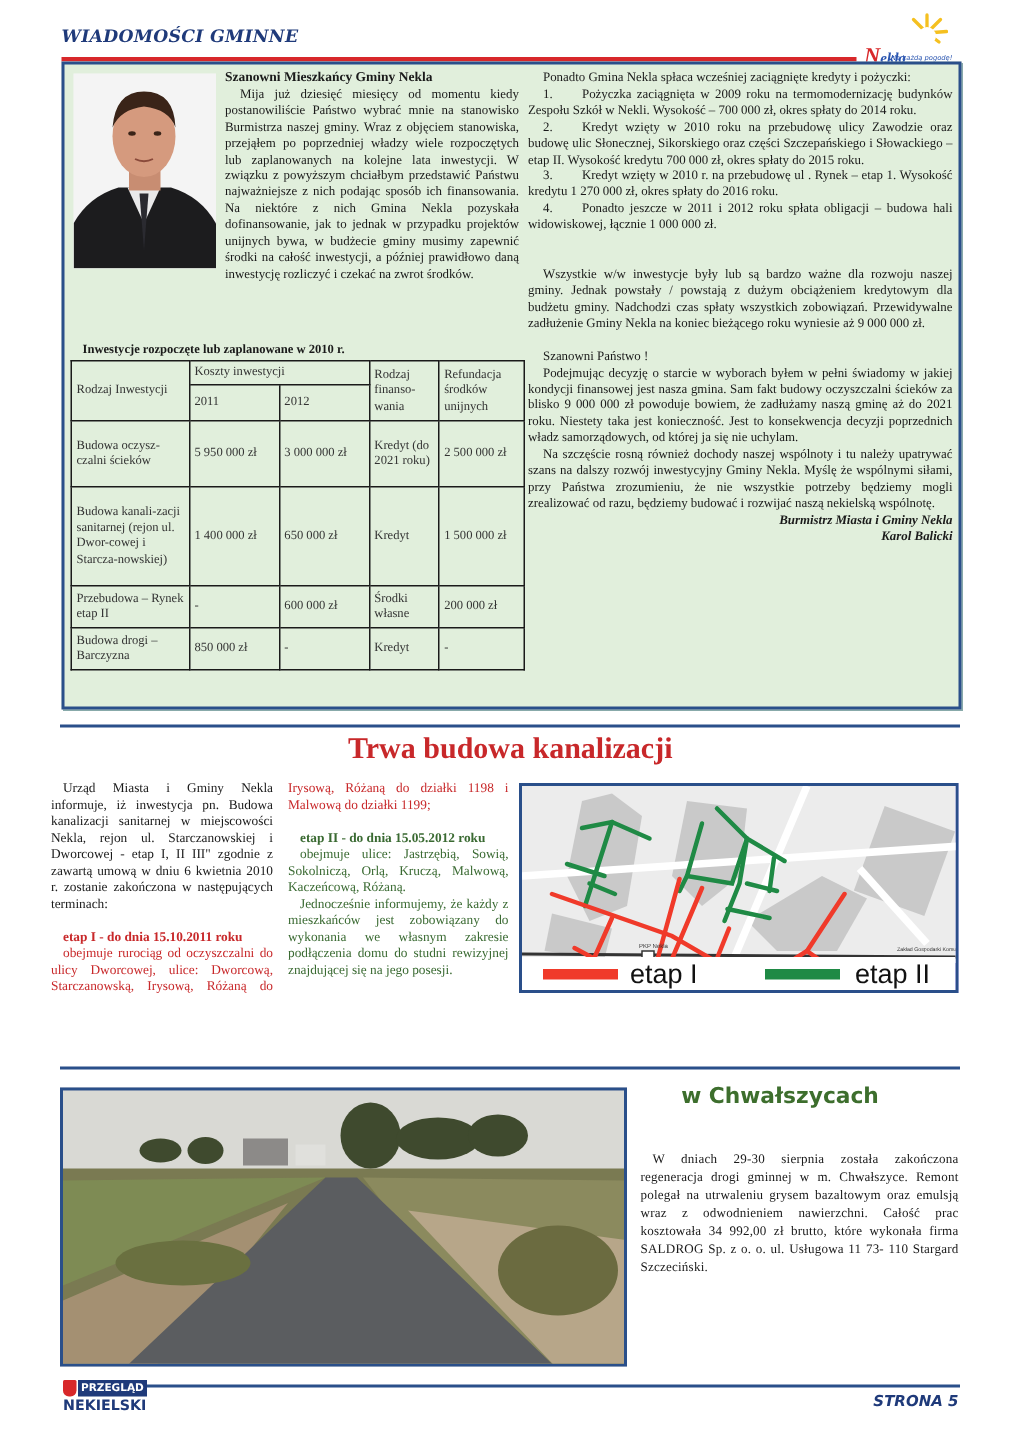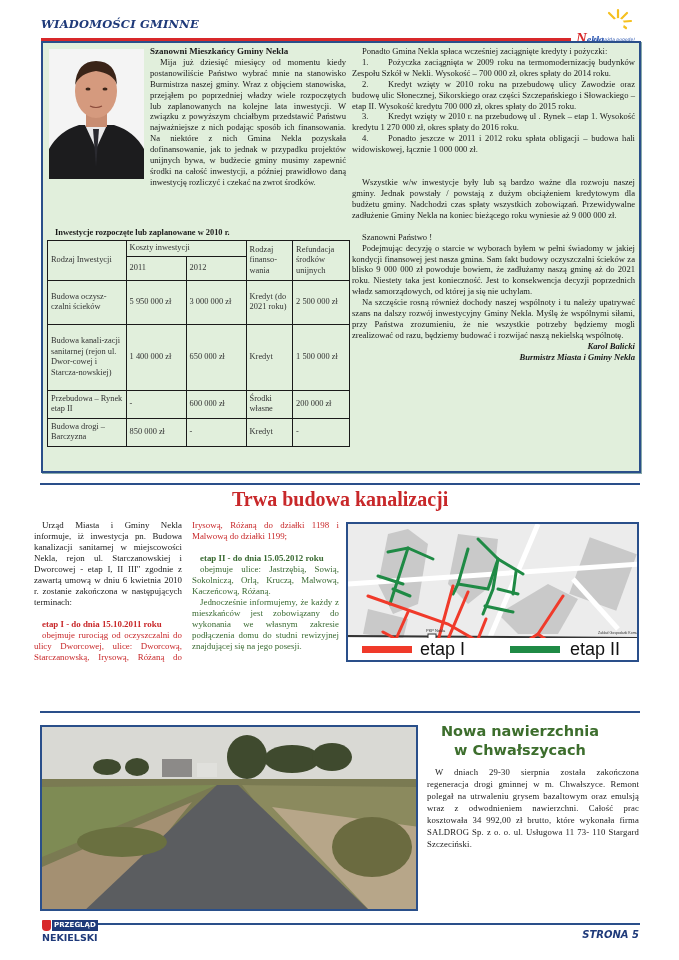--- a/index.html
+++ b/index.html
@@ -156,22 +156,22 @@
   <p class="list-item"><span class="num">2.</span><span>Kredyt wzięty w 2010 roku na przebudowę ulicy Zawodzie oraz budowę ulic Słonecznej, Sikorskiego oraz części Szczepańskiego i Słowackiego – etap II. Wysokość kredytu 700 000 zł, okres spłaty do 2015 roku.</span></p>
   <p class="list-item"><span class="num">3.</span><span>Kredyt wzięty w 2010 r. na przebudowę ul . Rynek – etap 1. Wysokość kredytu 1 270 000 zł, okres spłaty do 2016 roku.</span></p>
   <p class="list-item"><span class="num">4.</span><span>Ponadto jeszcze w 2011 i 2012 roku spłata obligacji – budowa hali widowiskowej, łącznie 1 000 000 zł.</span></p>
   <div class="gap"></div>
     <div class="gap"></div>
   <p>Wszystkie w/w inwestycje były lub są bardzo ważne dla rozwoju naszej gminy. Jednak powstały / powstają z dużym obciążeniem kredytowym dla budżetu gminy. Nadchodzi czas spłaty wszystkich zobowiązań. Przewidywalne zadłużenie Gminy Nekla na koniec bieżącego roku wyniesie aż 9 000 000 zł.</p>
   <div class="gap"></div>
   <p>Szanowni Państwo !</p>
   <p>Podejmując decyzję o starcie w wyborach byłem w pełni świadomy w jakiej kondycji finansowej jest nasza gmina. Sam fakt budowy oczyszczalni ścieków za blisko 9 000 000 zł powoduje bowiem, że zadłużamy naszą gminę aż do 2021 roku. Niestety taka jest konieczność. Jest to konsekwencja decyzji poprzednich władz samorządowych, od której ja się nie uchylam.</p>
   <p>Na szczęście rosną również dochody naszej wspólnoty i tu należy upatrywać szans na dalszy rozwój inwestycyjny Gminy Nekla. Myślę że wspólnymi siłami, przy Państwa zrozumieniu, że nie wszystkie potrzeby będziemy mogli zrealizować od razu, będziemy budować i rozwijać naszą nekielską wspólnotę.</p>
+  <div class="sig">Burmistrz Miasta i Gminy Nekla</div>
   <div class="sig">Karol Balicki</div>
-  <div class="sig">Burmistrz Miasta i Gminy Nekla</div>
 </div>
 
 <div class="rule-blue" style="left:40px;top:483px;width:600px;"></div>
 <div class="sec2-title">Trwa budowa kanalizacji</div>
 
 <div class="s2col s2c1">
   <p>Urząd Miasta i Gminy Nekla informuje, iż inwestycja pn. Budowa kanalizacji sanitarnej w miejscowości Nekla, rejon ul. Starczanowskiej i Dworcowej - etap I, II III" zgodnie z zawartą umową w dniu 6 kwietnia 2010 r. zostanie zakończona w następujących terminach:</p>
   <div class="gap"></div>
   <p class="red bold-date">etap I - do dnia 15.10.2011 roku</p>
   <p class="red" style="height:33px;overflow:hidden;">obejmuje rurociąg od oczyszczalni do ulicy Dworcowej, ulice: Dworcową, Starczanowską, Irysową, Różaną do działki 1198 i Malwową do działki 1199;</p>
@@ -254,21 +254,20 @@
       <ellipse cx="95" cy="40" rx="12" ry="9"></ellipse>
     </g>
     <rect x="120" y="32" width="30" height="18" fill="#8c8a88"></rect>
     <rect x="155" y="36" width="20" height="14" fill="#e0e0dc"></rect>
     <ellipse cx="330" cy="120" rx="40" ry="30" fill="#6b6b40"></ellipse>
     <ellipse cx="80" cy="115" rx="45" ry="15" fill="#6a7040"></ellipse>
   </svg>
 </div>
 
 <div class="sec3-title">
-  <div>Nowa nawierzchnia</div>
   <div>w Chwałszycach</div>
 </div>
 <div class="s3text">
   <p>W dniach 29-30 sierpnia została zakończona regeneracja drogi gminnej w  m. Chwałszyce. Remont polegał na utrwaleniu grysem bazaltowym oraz emulsją wraz z odwodnieniem nawierzchni. Całość prac kosztowała 34 992,00 zł brutto, które wykonała firma SALDROG Sp. z o. o. ul. Usługowa 11 73- 110 Stargard Szczeciński.</p>
 </div>
 
 <div class="footer-rule"></div>
 <div class="footer-logo">
   <span class="fl-icon"></span>
   <span class="fl-top">PRZEGLĄD</span>

